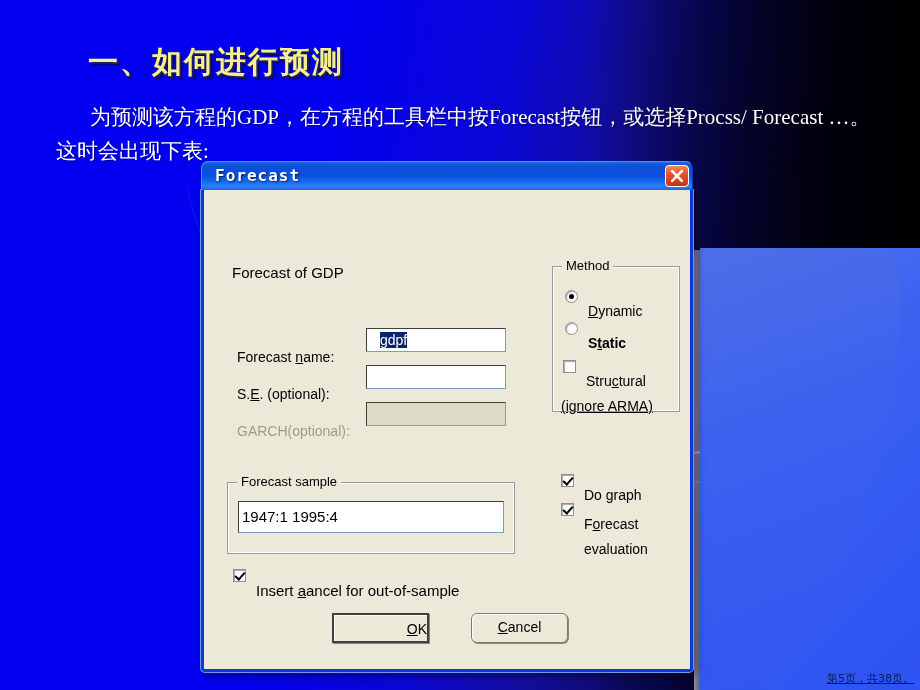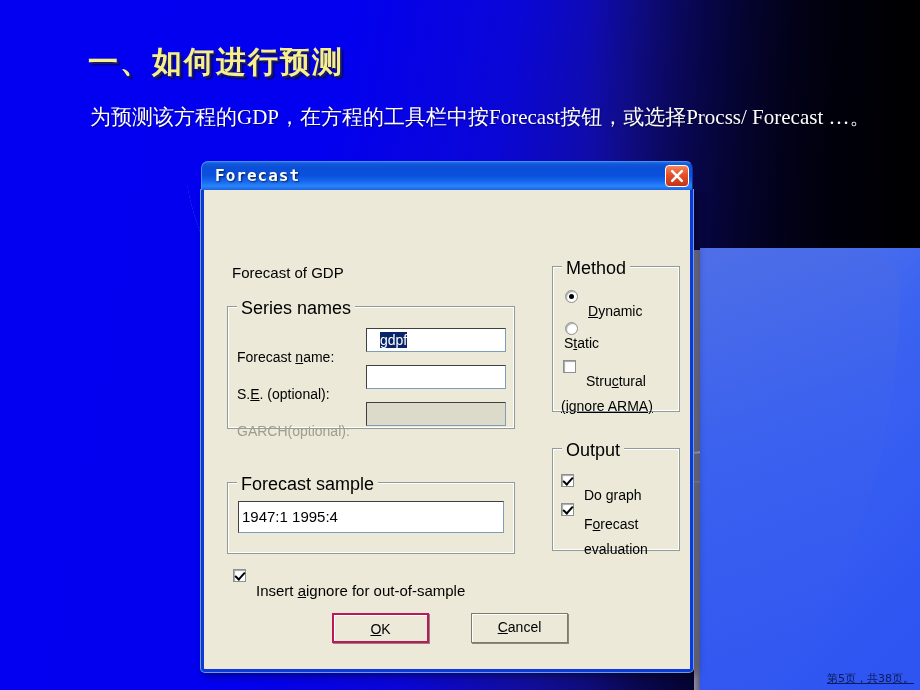--- a/index.html
+++ b/index.html
@@ -242,21 +242,21 @@
     box-sizing: border-box;
     box-shadow: 1px 1px 0 #ffffff inset, -1px -1px 0 #ffffff inset;
   }
   .group > .g-title {
     position: absolute;
     top: -9px;
     left: 9px;
     background: #ECE9D8;
     padding: 0 4px;
     font-family: "Liberation Sans", sans-serif;
-    font-size: 18px;
+    font-size: 13px;
     color: #000;
     white-space: nowrap;
   }
 
   
   .field {
     position: absolute;
     background: #FFFFFF;
     border: 1px solid #7f9db9;
     border-top-color: #404040;
@@ -327,21 +327,21 @@
     border: 1px solid #7b7b6e;
     box-sizing: border-box;
     font-family: "Liberation Sans", sans-serif;
     font-size: 14px;
     color: #000;
     text-align: center;
     line-height: 26px;
     box-shadow: 1px 1px 0 #8a8a7a, inset 1px 1px 0 #ffffff;
     cursor: pointer;
   }
-  .btn.default { border: 2px solid #be185d; }
+  .btn.default { border: 2px solid #404040; text-align: right; }
 </style>
 </head>
 <body>
 
 <div id="slide">
 
   <div class="bg-base"></div>
   <div class="bg-dark-right"></div>
   <div class="bg-curve-line"></div>
   <div class="bg-curve-line2"></div>
@@ -349,40 +349,38 @@
   <div class="bg-swoosh">
     <div class="sheet"></div>
     <div class="curve"></div>
   </div>
   <div class="bg-darkwedge"></div>
 
   <div class="title">一、如何进行预测</div>
 
   <div class="body-text">
     <span class="indent">为预测该方程的GDP，在方程的工具栏中按Forecast按钮，或选择Procss/ Forecast …。</span>
+    <span class="line2">这时会出现下表:</span>
   </div>
 
   <div class="dialog">
 
     <div class="titlebar">
       <div class="tb-title">Forecast</div>
       <div class="close-btn">
         <svg width="16" height="14" viewBox="0 0 16 14" aria-hidden="true">
           <path d="M3.2 2.2 L12.8 11.8 M12.8 2.2 L3.2 11.8" stroke="#ffffff" stroke-width="2.6" stroke-linecap="round"></path>
         </svg>
       </div>
     </div>
 
     <div class="dlg-body">
 
       <div class="lbl" style="left:28px; top:58px; font-size:15px;">Forecast of GDP</div>
 
-      <div class="group" style="left:23px; top:116px; width:288px; height:123px;">
-        <span class="g-title">Series names</span>
-      </div>
 
       <div class="lbl" style="left:33px; top:143px;"><span>Forecast </span><span class="u">n</span><span>ame:</span></div>
       <div class="field" style="left:162px; top:138px; width:140px; height:24px;padding-left:13px;"><span class="sel">gdpf</span></div>
 
       <div class="lbl" style="left:33px; top:180px;"><span>S.</span><span class="u">E</span><span>. (optional):</span></div>
       <div class="field" style="left:162px; top:175px; width:140px; height:24px;"><span></span></div>
 
       <div class="lbl dim" style="left:33px; top:217px;">GARCH(optional):</div>
       <div class="field disabled" style="left:162px; top:212px; width:140px; height:24px;"><span></span></div>
 
@@ -392,42 +390,39 @@
       <div class="field" style="left:34px; top:311px; width:266px; height:32px; line-height:26px; font-size:15px;"><span>1947:1 1995:4</span></div>
 
       <div class="group" style="left:348px; top:76px; width:128px; height:146px;">
         <span class="g-title">Method</span>
       </div>
 
       <div class="radio on" style="left:361px; top:100px;"></div>
       <div class="lbl" style="left:384px; top:97px;"><span></span><span class="u">D</span><span>ynamic</span></div>
 
       <div class="radio" style="left:361px; top:132px;"></div>
-      <div class="lbl" style="left:360px; top:129px;"><span>S</span><span class="u">t</span><span>atic</span></div>
+      <div class="lbl" style="left:384px; top:129px;font-weight:bold;"><span>S</span><span class="u">t</span><span>atic</span></div>
 
       <div class="cb" style="left:359px; top:170px;"></div>
       <div class="lbl" style="left:382px; top:167px;"><span>Stru</span><span class="u">c</span><span>tural</span></div>
       <div class="lbl" style="left:357px; top:192px;text-decoration:underline;">(ignore ARMA)</div>
 
-      <div class="group" style="left:348px; top:258px; width:128px; height:103px;">
-        <span class="g-title">Output</span>
-      </div>
 
       <div class="cb on" style="left:357px; top:284px;"></div>
       <div class="lbl" style="left:380px; top:281px;"><span>Do </span><span class="u">g</span><span>raph</span></div>
 
       <div class="cb on" style="left:357px; top:313px;"></div>
       <div class="lbl" style="left:380px; top:310px;"><span>F</span><span class="u">o</span><span>recast</span></div>
       <div class="lbl" style="left:380px; top:335px;">evaluation</div>
 
       <div class="cb on" style="left:29px; top:379px;"></div>
-      <div class="lbl" style="left:52px; top:376px; font-size:15px;"><span>Insert </span><span class="u">a</span><span>ignore for out-of-sample</span></div>
+      <div class="lbl" style="left:52px; top:376px; font-size:15px;"><span>Insert </span><span class="u">a</span><span>ancel for out-of-sample</span></div>
 
       <div class="btn default" style="left:128px; top:423px; width:97px; height:30px; line-height:28px;"><span></span><span class="u">O</span><span>K</span></div>
 
-      <div class="btn" style="left:267px; top:423px; width:97px; height:30px;"><span></span><span class="u">C</span><span>ancel</span></div>
+      <div class="btn" style="left:267px; top:423px; width:97px; height:30px;border-radius:6px;"><span></span><span class="u">C</span><span>ancel</span></div>
 
     </div>
   </div>
 
   <div class="footer">第5页，共38页。</div>
 
 </div>
 
 </body></html>

